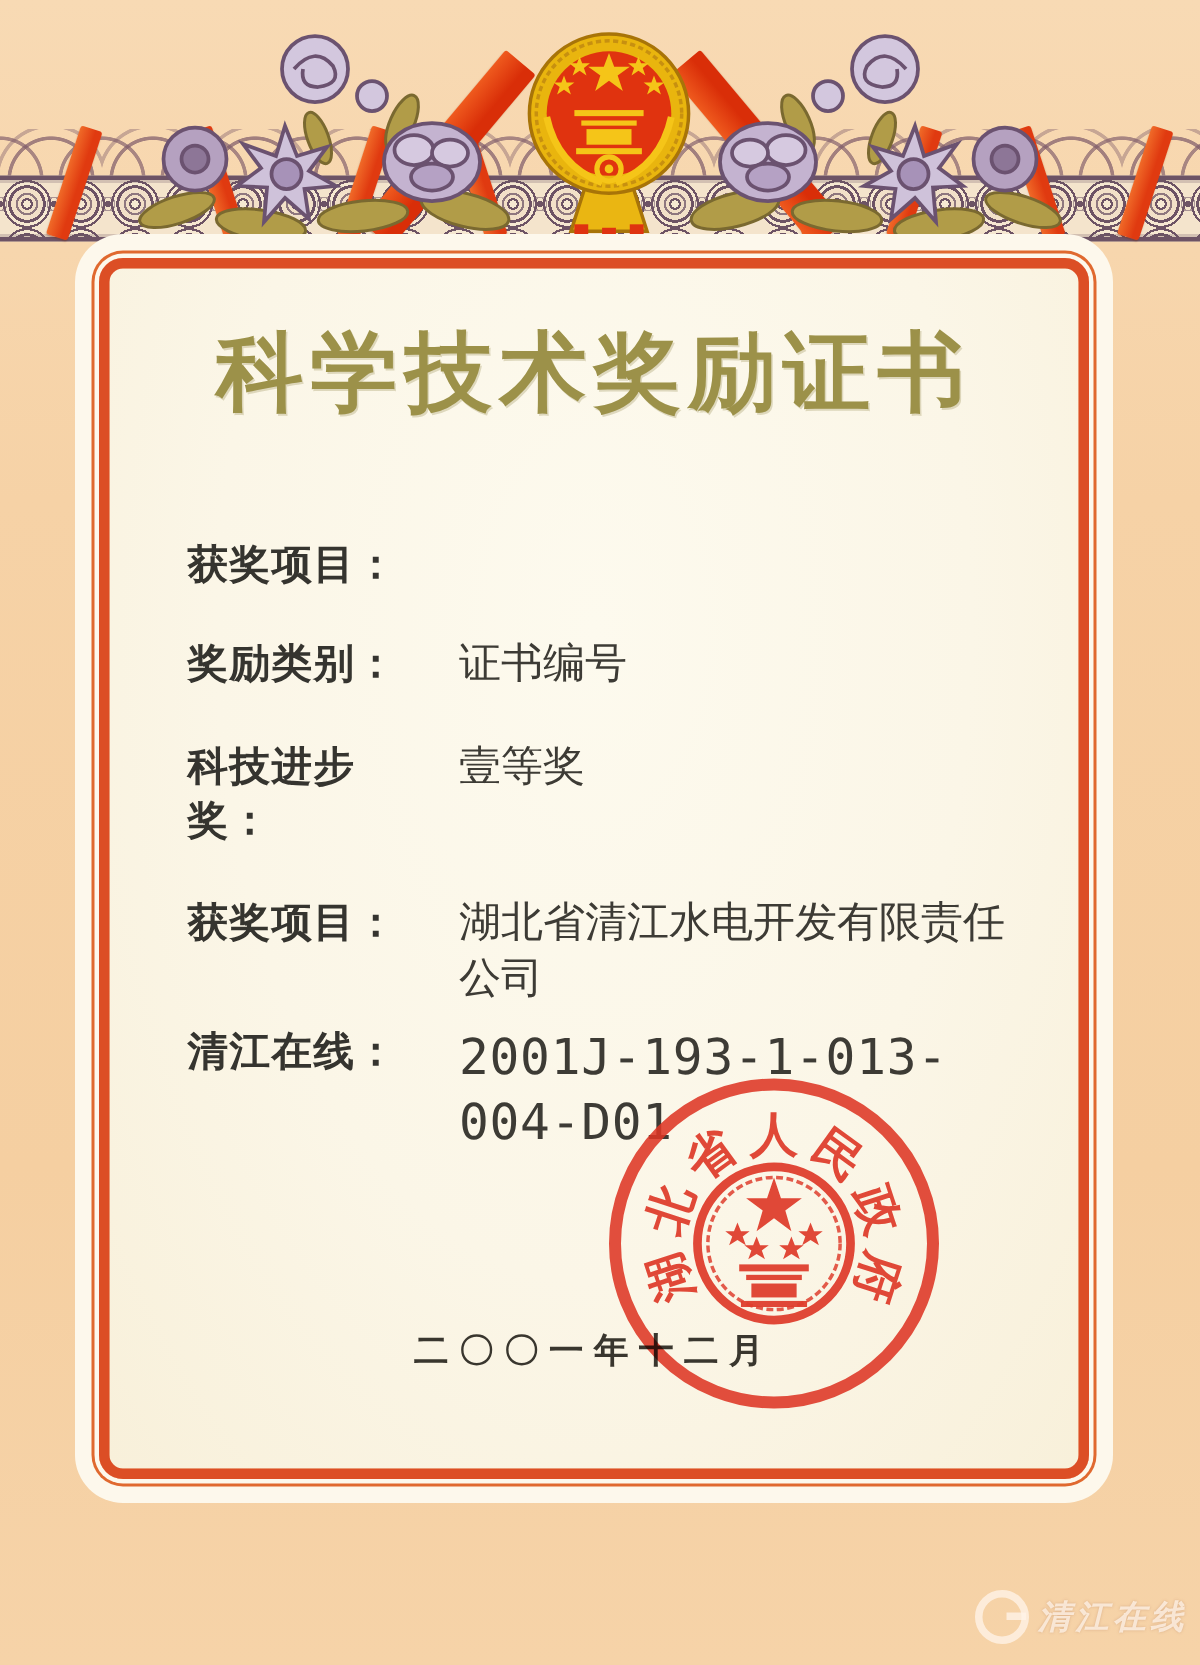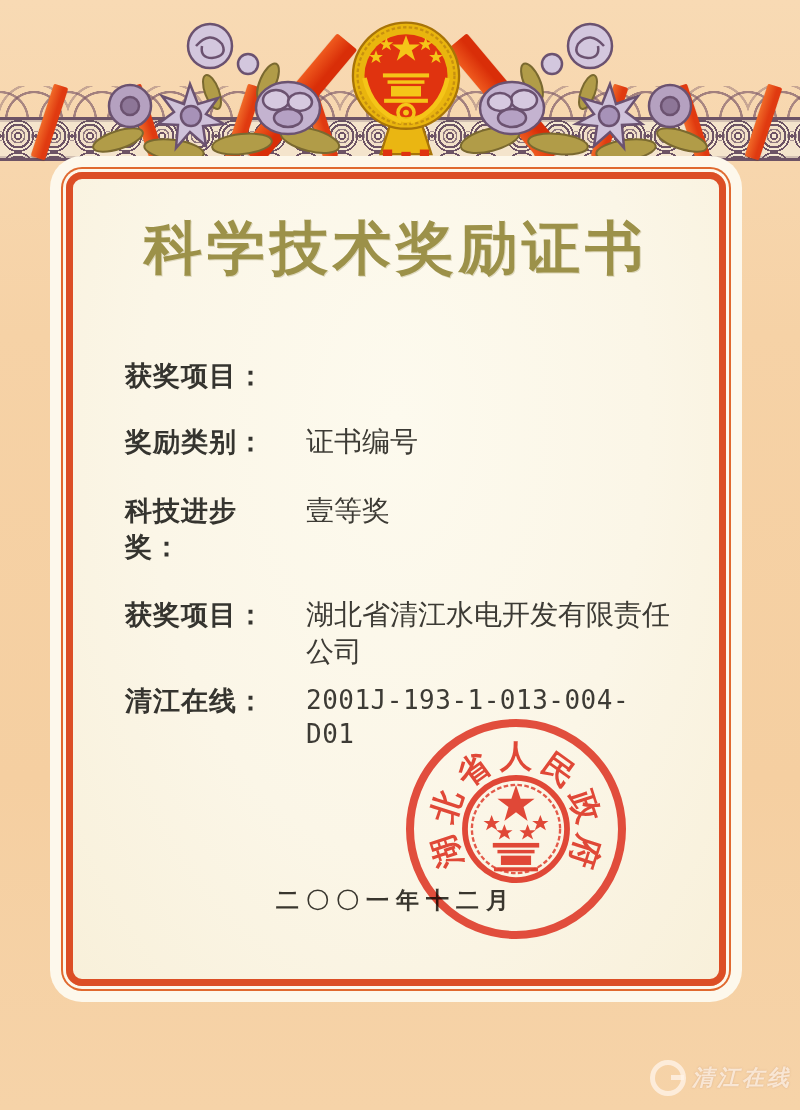--- a/index.html
+++ b/index.html
@@ -70,21 +70,21 @@
     flex:0 0 150px;font-size:27px;font-weight:700;color:#35342f;letter-spacing:1px;
   }
   .field-row .value{
     max-width:402px;font-family:"DejaVu Serif","Liberation Serif",serif;
     font-size:28px;line-height:1.32;color:#3d3b35;word-break:break-all;
   }
   .field-row.r1{margin-bottom:30px;}
   .field-row.r4{margin-bottom:12px;}
   .field-row.r5 .value{
     font-family:"DejaVu Sans Mono","Liberation Mono",monospace;
-    font-size:26px;letter-spacing:.5px;word-break:normal;
+    font-size:33px;letter-spacing:.5px;word-break:normal;
   }
 
   
   .seal{
     position:absolute;left:333px;top:540px;width:204px;height:204px;
     border:8px solid rgba(221,53,36,.92);border-radius:50%;
     opacity:.95;z-index:1;
   }
   .seal-char{
     position:absolute;left:50%;top:50%;width:36px;height:36px;margin:-18px 0 0 -18px;

